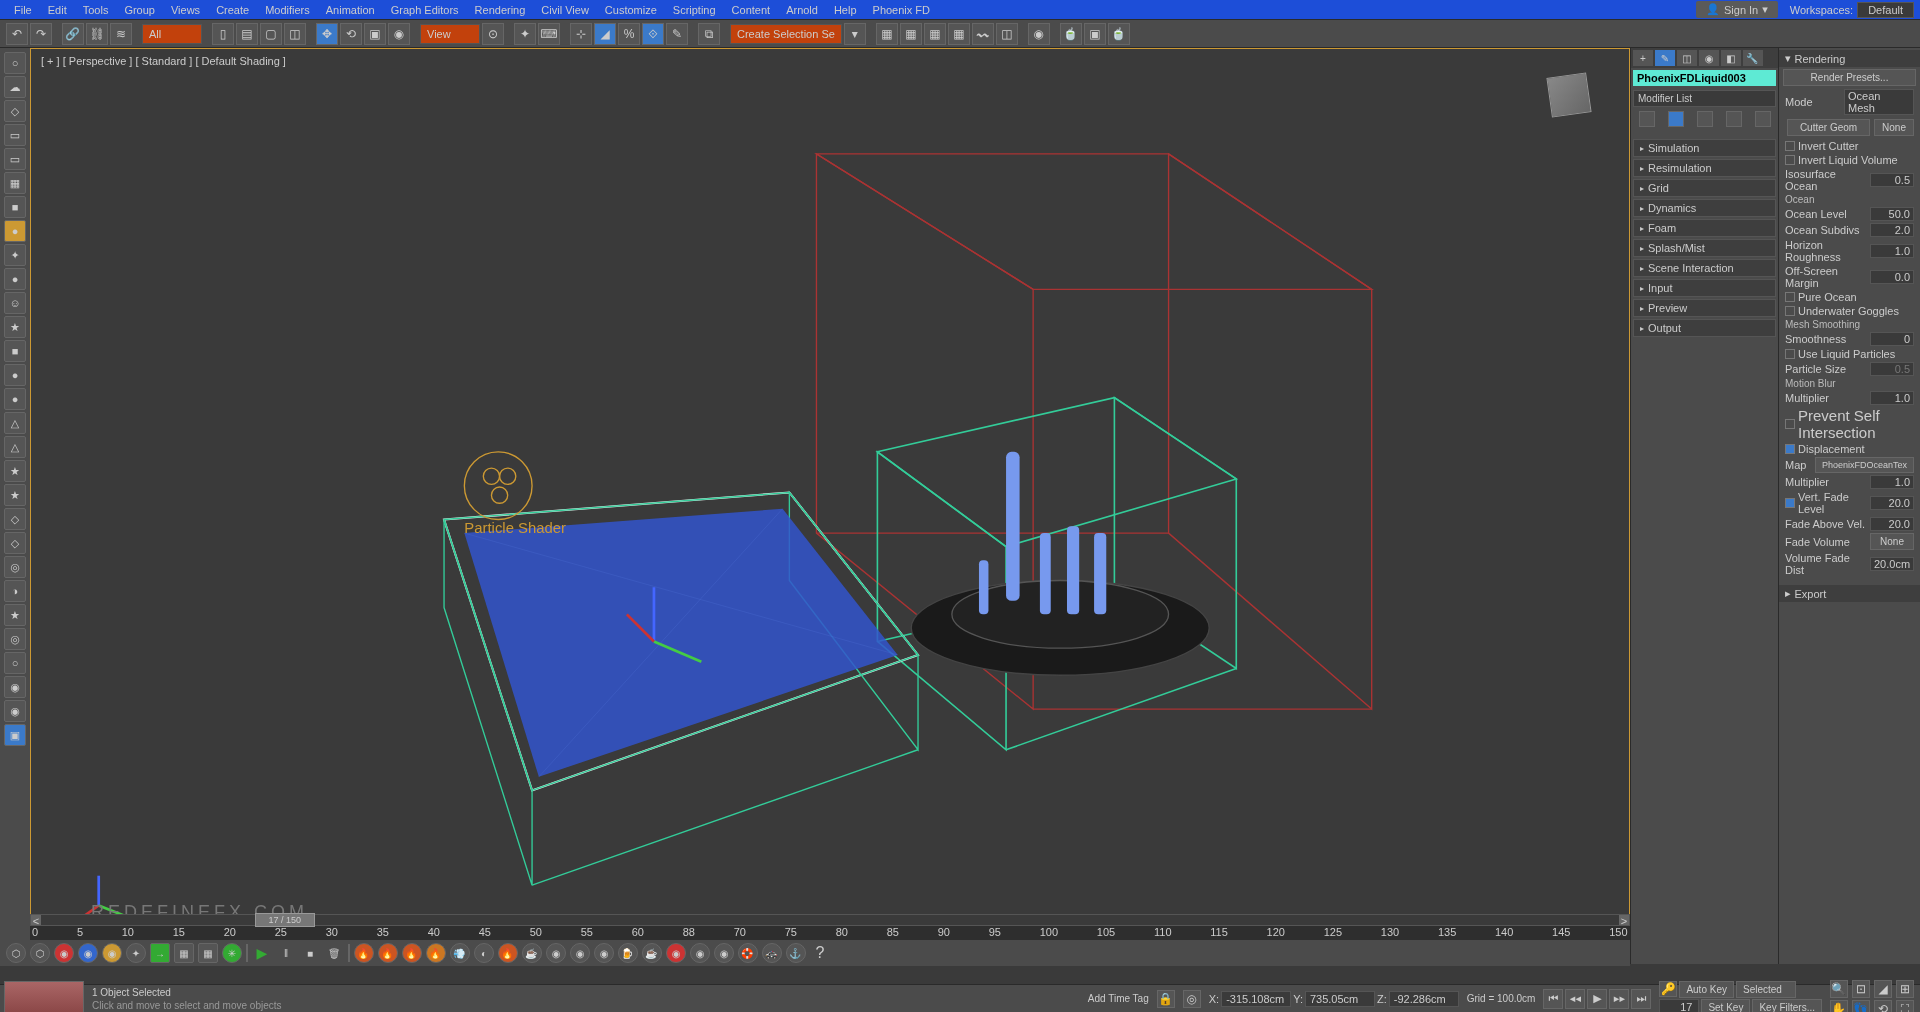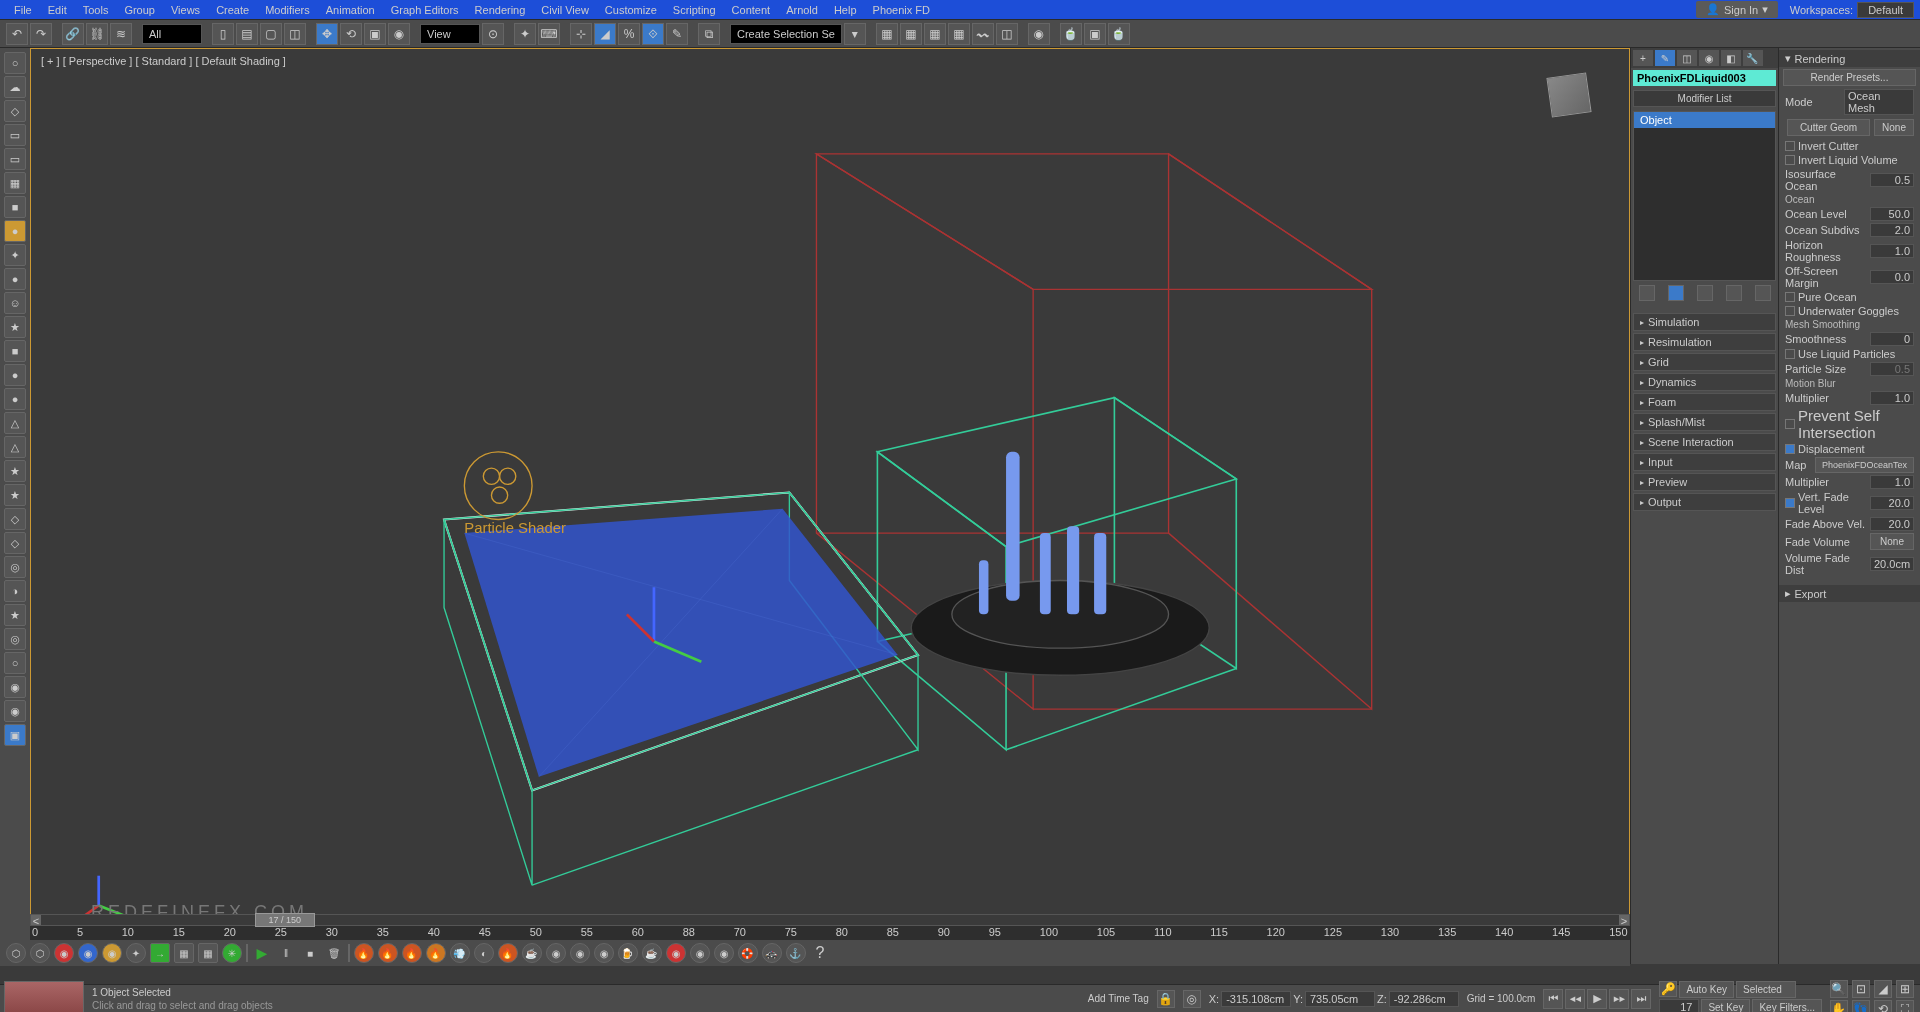--- a/index.html
+++ b/index.html
@@ -7,37 +7,37 @@
 .menubar { height: 20px; background: #1d4ed8; display: flex; align-items: center; padding: 0 6px; border-bottom: 1px solid #2a2a2a; }
 .menubar .item { padding: 2px 8px; cursor: pointer; }
 .menubar .spacer { flex: 1; }
 .menubar .signin { background: #5a5a5a; padding: 2px 10px; border-radius: 2px; display:flex; align-items:center; gap:4px;}
 .menubar .workspace { margin-left: 12px; display:flex; align-items:center; gap:4px;}
 .menubar .ws-select { background:#3a3a3a; border:1px solid #555; padding:1px 10px;}
 .toolbar { height: 28px; background: #4b4b4b; display: flex; align-items: center; padding: 0 6px; gap: 2px; border-bottom: 1px solid #2a2a2a; }
 .tbtn { width: 22px; height: 22px; background: #555; border: 1px solid #666; display:flex; align-items:center; justify-content:center; cursor:pointer; font-size:12px;}
 .tbtn.active { background: #3b7ac9; }
 .tsep { width: 6px; }
-.tsel { background:#000000; border:1px solid #555; height:20px; padding:0 6px; min-width:60px; display:flex; align-items:center;}
+.tsel { background:#c2410c; border:1px solid #555; height:20px; padding:0 6px; min-width:60px; display:flex; align-items:center;}
 .main { position: absolute; top: 48px; left: 0; right: 0; bottom: 48px; display: flex; }
 .left-tools { width: 30px; background: #4b4b4b; display:flex; flex-direction:column; align-items:center; padding-top:4px; gap:2px;}
 .ltbtn { width:22px; height:22px; background:#555; border:1px solid #666; border-radius:2px; display:flex; align-items:center; justify-content:center; font-size:11px;}
 .viewport-area { flex: 1; background: #3a3a3a; position: relative; border:1px solid #cc9933;}
 .viewport-label { position:absolute; top:6px; left:10px; font-size:11px; color:#888;}
 .viewport-label span { color:#ccc;}
 .viewcube { position:absolute; top:20px; right:30px; width:60px; height:60px;}
 .viewcube-cube { width:40px; height:40px; background:linear-gradient(135deg,#888,#666); border:1px solid #999; transform:rotate(-8deg); margin:6px auto;}
 .watermark-text { position:absolute; bottom:40px; left:60px; font-size:18px; letter-spacing:4px; color:#777;}
 .right-panel { width: 290px; background: #4b4b4b; display:flex;}
 .cmd-panel { width:148px; background:#4b4b4b; border-left:1px solid #2a2a2a; display:flex; flex-direction:column;}
 .cmd-tabs { height:20px; display:flex; gap:2px; padding:2px; background:#3e3e3e;}
 .cmd-tab { width:20px; height:16px; background:#555; display:flex; align-items:center; justify-content:center; font-size:10px;}
 .cmd-tab.active { background:#3b7ac9;}
 .name-field { background:#5eead4; color:#000; padding:2px 4px; margin:2px;font-weight:bold;}
-.mod-list { background:#3a3a3a; border:1px solid #555; margin:2px; padding:2px 4px; font-size:10px;text-align:center;}
+.mod-list { background:#3a3a3a; border:1px solid #555; margin:2px; padding:2px 4px; font-size:10px;}
 .mod-stack { background:#2e2e2e; border:1px solid #555; margin:2px; height:170px;}
 .mod-stack .object { background:#3b7ac9; color:#fff; padding:2px 6px;}
 .stack-btns { display:flex; gap:2px; padding:2px; justify-content:space-around;}
 .stack-btn { width:16px; height:16px; background:#555; border:1px solid #666;}
 .stack-btn.active { background:#3b7ac9;}
 .rollout-head { background:#3e3e3e; border:1px solid #555; margin:2px 2px 0 2px; padding:2px 6px; display:flex; align-items:center; gap:4px; cursor:pointer;}
 .rollout-chev { font-size:8px;}
 .attr-panel { width:142px; background:#4b4b4b; border-left:1px solid #2a2a2a; padding:0 4px; overflow:hidden;}
 .attr-header { background:#3e3e3e; padding:2px 6px; margin:2px -4px; display:flex; align-items:center; gap:4px;}
 .attr-btn { background:#555; border:1px solid #666; padding:2px 6px; margin:2px 0; text-align:center; font-size:10px;}
@@ -267,23 +267,20 @@
       <div class="cmd-tabs">
         <div class="cmd-tab">+</div>
         <div class="cmd-tab active">✎</div>
         <div class="cmd-tab">◫</div>
         <div class="cmd-tab">◉</div>
         <div class="cmd-tab">◧</div>
         <div class="cmd-tab">🔧</div>
       </div>
       <div class="name-field">PhoenixFDLiquid003</div>
       <div class="mod-list">Modifier List</div>
-      <div class="mod-stack">
-        <div class="object">Object</div>
-      </div>
       <div class="stack-btns">
         <div class="stack-btn"></div>
         <div class="stack-btn active"></div>
         <div class="stack-btn"></div>
         <div class="stack-btn"></div>
         <div class="stack-btn"></div>
       </div>
       <div style="height:8px"></div>
       <div class="rollout-head">
           <span class="rollout-chev">▸</span>
@@ -515,21 +512,21 @@
       <span>140</span>
       <span>145</span>
       <span>150</span>
     </div>
 </div>
 
 <div class="statusbar">
   <div class="status-thumb"></div>
   <div style="display:flex;flex-direction:column;gap:2px">
     <div class="status-text">1 Object Selected</div>
-    <div class="status-text" style="color:#999">Click and drag to select and drag objects</div>
+    <div class="status-text" style="color:#999">Click and move to select and move objects</div>
   </div>
   <div style="flex:1"></div>
   <div class="status-text">Add Time Tag</div>
   <div class="tbtn" style="width:18px;height:18px">🔒</div>
   <div class="tbtn" style="width:18px;height:18px">◎</div>
   <div class="coord">
     <span>X:</span>
       <span class="coord-field">-315.108cm</span>
     <span>Y:</span>
       <span class="coord-field">735.05cm</span>

